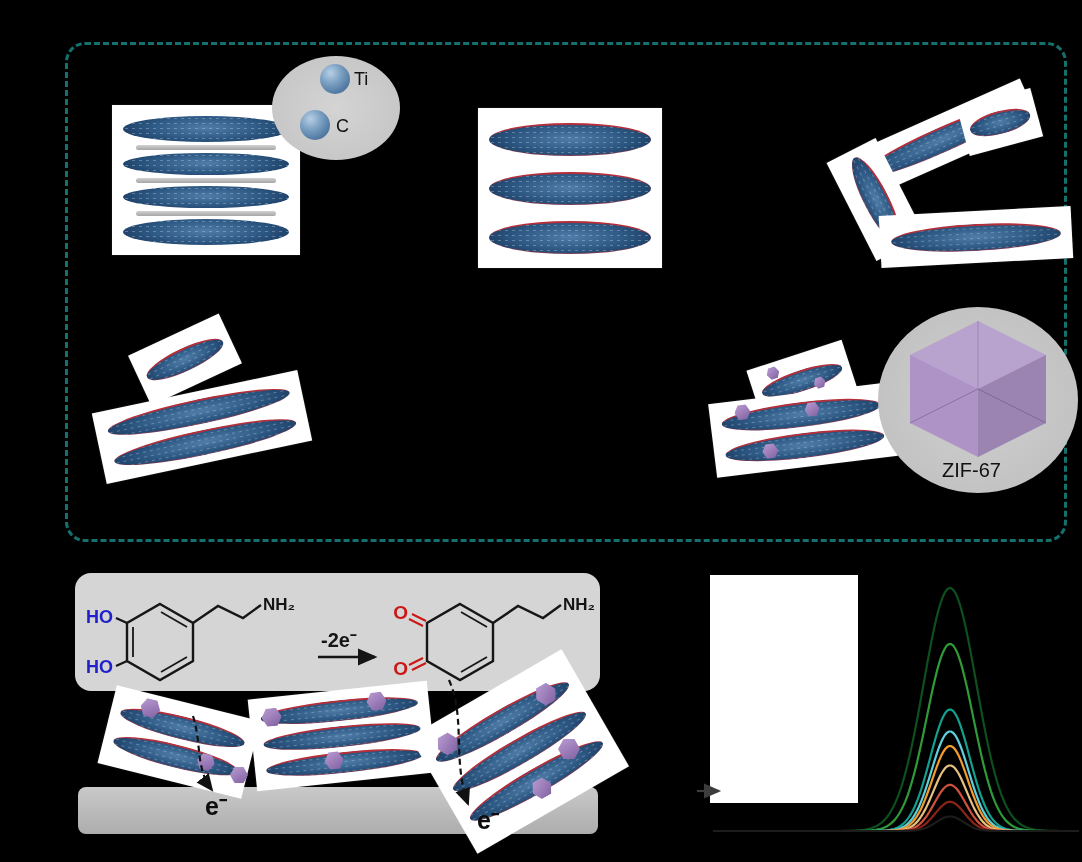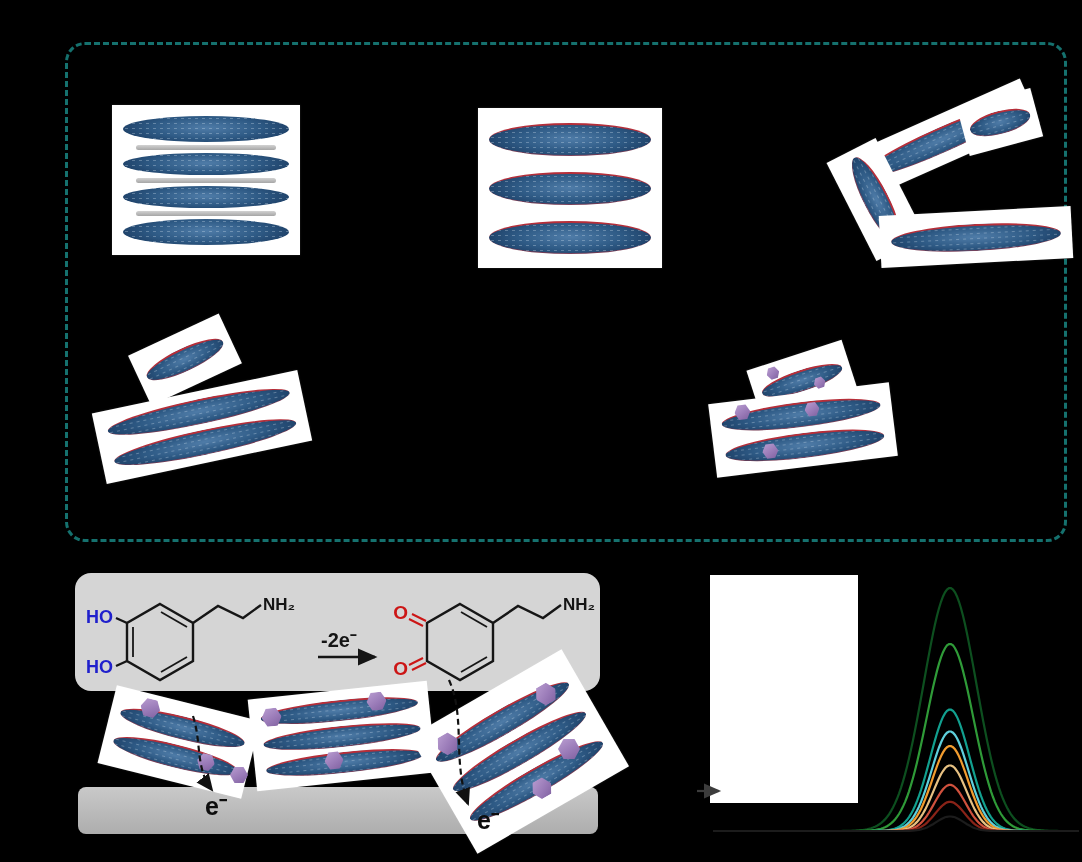--- a/index.html
+++ b/index.html
@@ -69,20 +69,26 @@
       <div class="flake" style="height:26px;"></div>
       <div class="al-layer"></div>
       <div class="flake" style="height:22px;"></div>
       <div class="al-layer"></div>
       <div class="flake" style="height:22px;"></div>
       <div class="al-layer"></div>
       <div class="flake" style="height:26px;"></div>
     </div>
   </div>
 
+  <div class="legend-blob" style="left:272px;top:56px;width:128px;height:104px;">
+    <span class="sphere-blue" style="left:48px;top:8px;width:30px;height:30px;"></span>
+    <span class="lbl" style="left:82px;top:13px;font-size:18px;">Ti</span>
+    <span class="sphere-blue" style="left:28px;top:54px;width:30px;height:30px;"></span>
+    <span class="lbl" style="left:64px;top:60px;font-size:18px;">C</span>
+  </div>
 
   <div class="panel" style="left:478px;top:108px;width:184px;height:160px;">
     <div class="stack" style="gap:16px;">
       <div class="flake redge" style="height:30px;"></div>
       <div class="flake redge" style="height:30px;"></div>
       <div class="flake redge" style="height:30px;"></div>
     </div>
   </div>
 
 
@@ -129,20 +135,30 @@
   <div class="panel" style="left:712px;top:393px;width:182px;height:74px;transform:rotate(-7deg);">
     <div class="stack" style="gap:6px;">
       <div class="flake redge" style="height:22px;"></div>
       <div class="flake redge" style="height:22px;"></div>
     </div>
     <span class="zif-dot" style="left:25px;top:4px;width:16px;height:16px;"></span>
     <span class="zif-dot" style="left:95px;top:10px;width:15px;height:15px;"></span>
     <span class="zif-dot" style="left:48px;top:46px;width:16px;height:16px;"></span>
   </div>
 
+  <div id="zif-circle">
+    <svg width="160" height="150" viewBox="0 0 160 150" style="position:absolute;left:20px;top:8px;">
+      <polygon points="80,6 148,40 148,108 80,142 12,108 12,40" fill="#ad93c6"></polygon>
+      <polygon points="80,6 148,40 80,74 12,40" fill="rgba(255,255,255,0.14)"></polygon>
+      <polygon points="148,40 148,108 80,142 80,74" fill="rgba(0,0,0,0.10)"></polygon>
+      <polyline points="12,108 80,74 148,108" stroke="rgba(80,50,110,0.35)" fill="none"></polyline>
+      <polyline points="80,6 80,74" stroke="rgba(80,50,110,0.25)" fill="none"></polyline>
+    </svg>
+    <span class="lbl" style="left:64px;top:152px;font-size:20px;">ZIF-67</span>
+  </div>
 
   <div id="reaction-panel">
     <svg width="525" height="118" viewBox="0 0 525 118">
       <defs>
         <marker id="ahr" markerWidth="9" markerHeight="8" refX="7" refY="3.5" orient="auto">
           <path d="M0,0 L8,3.5 L0,7 Z" fill="#151515"></path>
         </marker>
       </defs>
 
       <g stroke="#161616" stroke-width="2.4" fill="none">

